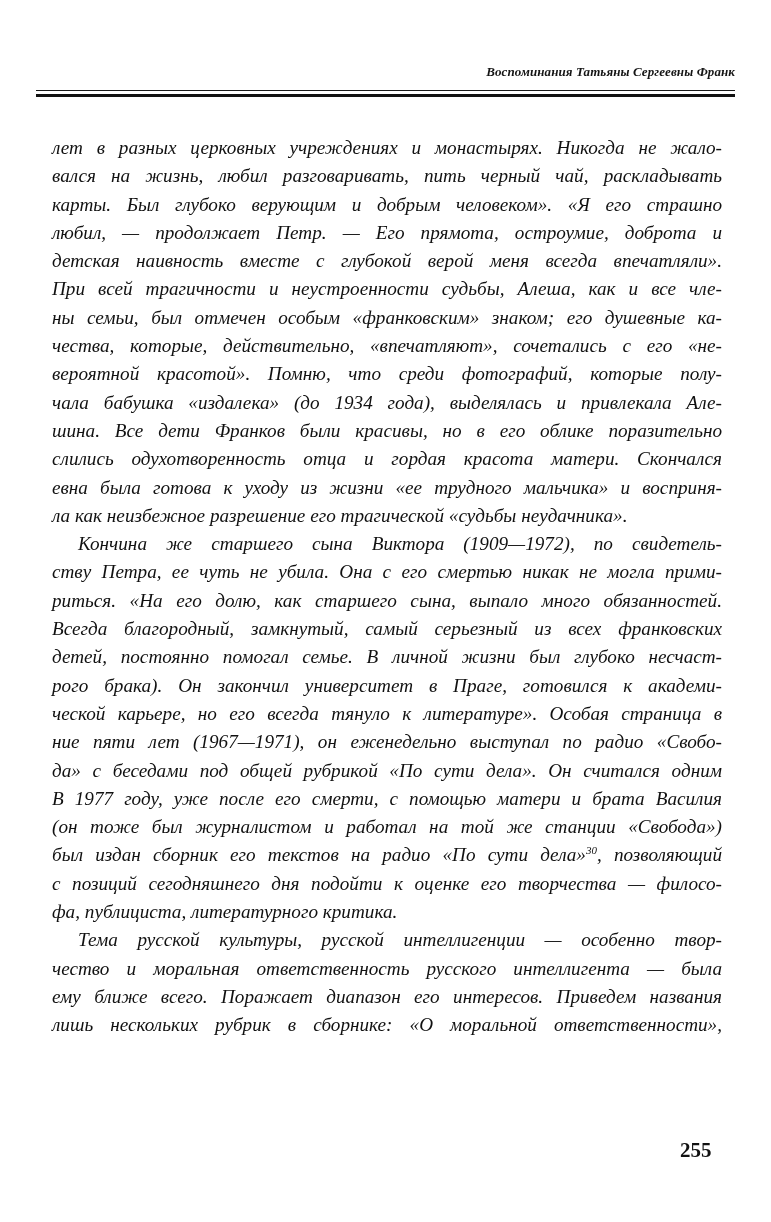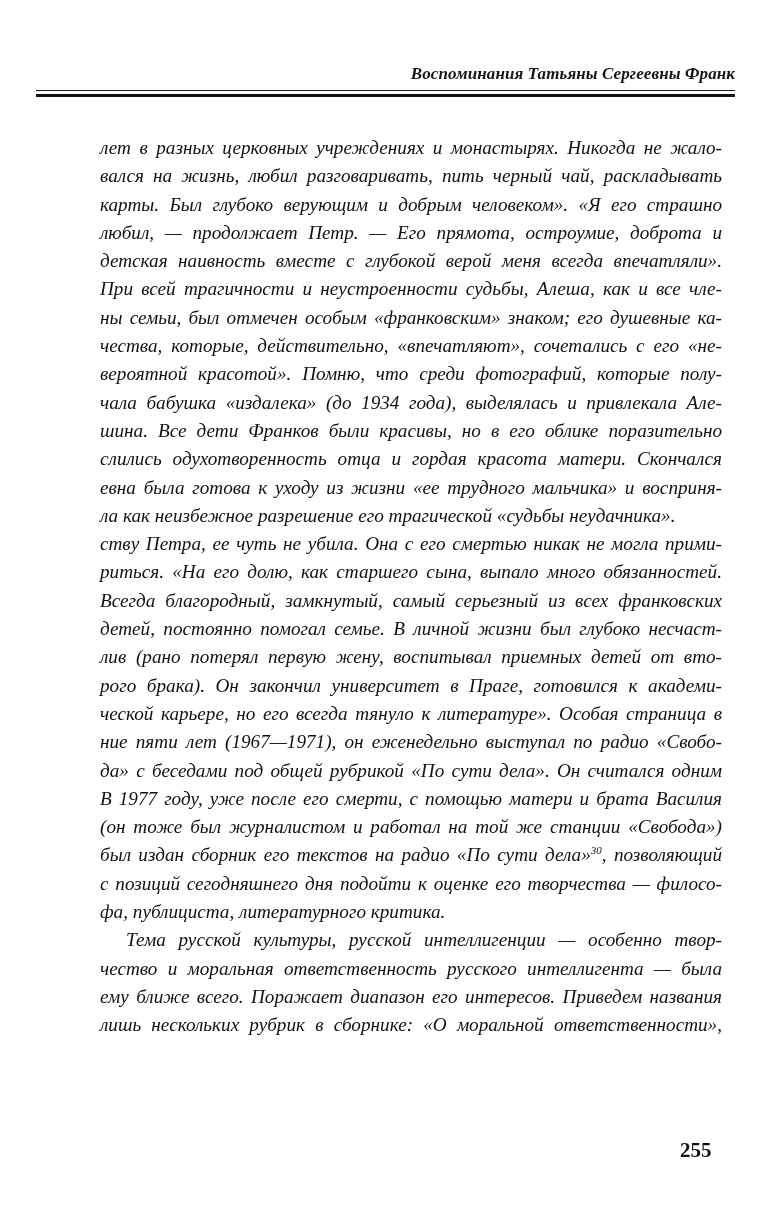--- a/index.html
+++ b/index.html
@@ -17,21 +17,21 @@
   .running-head {
     position: absolute;
     left: 36px;
     right: 36px;
     top: 64px;
     height: 24px;
     text-align: right;
     font-family: "Liberation Serif", "DejaVu Serif", serif;
     font-style: italic;
     font-weight: bold;
-    font-size: 17px;
+    font-size: 13px;
     letter-spacing: 0.1px;
     color: #151515;
     white-space: nowrap;
   }
   .rule-thin {
     position: absolute;
     left: 36px;
     right: 36px;
     top: 90px;
     height: 1px;
@@ -55,21 +55,20 @@
     font-size: 19.2px;
     line-height: 28.3px;
     color: #111111;
   }
   .line {
     display: block;
     white-space: nowrap;
     text-align: justify;
     text-align-last: justify;
     height: 28.3px;
-    margin-left: 48px;
   }
   .line.last {
     text-align-last: left;
   }
   .line.indent {
     padding-left: 26px;
   }
   sup.fn {
     font-size: 11px;
     vertical-align: 7px;
@@ -107,25 +106,25 @@
     <span class="line">чества, которые, действительно, «впечатляют», сочетались с его «не-</span>
     <span class="line">вероятной красотой». Помню, что среди фотографий, которые полу-</span>
     <span class="line">чала бабушка «издалека» (до 1934 года), выделялась и привлекала Але-</span>
     <span class="line">шина. Все дети Франков были красивы, но в его облике поразительно</span>
     <span class="line">слились одухотворенность отца и гордая красота матери. Скончался</span>
     <span class="line">евна была готова к уходу из жизни «ее трудного мальчика» и восприня-</span>
     <span class="line last">ла как неизбежное разрешение его трагической «судьбы неудачника».</span>
   </div>
 
   <div>
+    <span class="line indent">Кончина же старшего сына Виктора (1909—1972), по свидетель-</span>
     <span class="line">ству Петра, ее чуть не убила. Она с его смертью никак не могла прими-</span>
     <span class="line">риться. «На его долю, как старшего сына, выпало много обязанностей.</span>
     <span class="line">Всегда благородный, замкнутый, самый серьезный из всех франковских</span>
     <span class="line">детей, постоянно помогал семье. В личной жизни был глубоко несчаст-</span>
-    <span class="line">лив (рано потерял первую жену, воспитывал приемных детей от вто-</span>
     <span class="line">рого брака). Он закончил университет в Праге, готовился к академи-</span>
     <span class="line">ческой карьере, но его всегда тянуло к литературе». Особая страница в</span>
     <span class="line">ние пяти лет (1967—1971), он еженедельно выступал по радио «Свобо-</span>
     <span class="line">да» с беседами под общей рубрикой «По сути дела». Он считался одним</span>
     <span class="line">В 1977 году, уже после его смерти, с помощью матери и брата Василия</span>
     <span class="line">(он тоже был журналистом и работал на той же станции «Свобода»)</span>
     <span class="line"><span>был издан сборник его текстов на радио «По сути дела»</span><sup class="fn">30</sup><span>, позволяющий</span></span>
     <span class="line">с позиций сегодняшнего дня подойти к оценке его творчества — филосо-</span>
     <span class="line last">фа, публициста, литературного критика.</span>
   </div>

